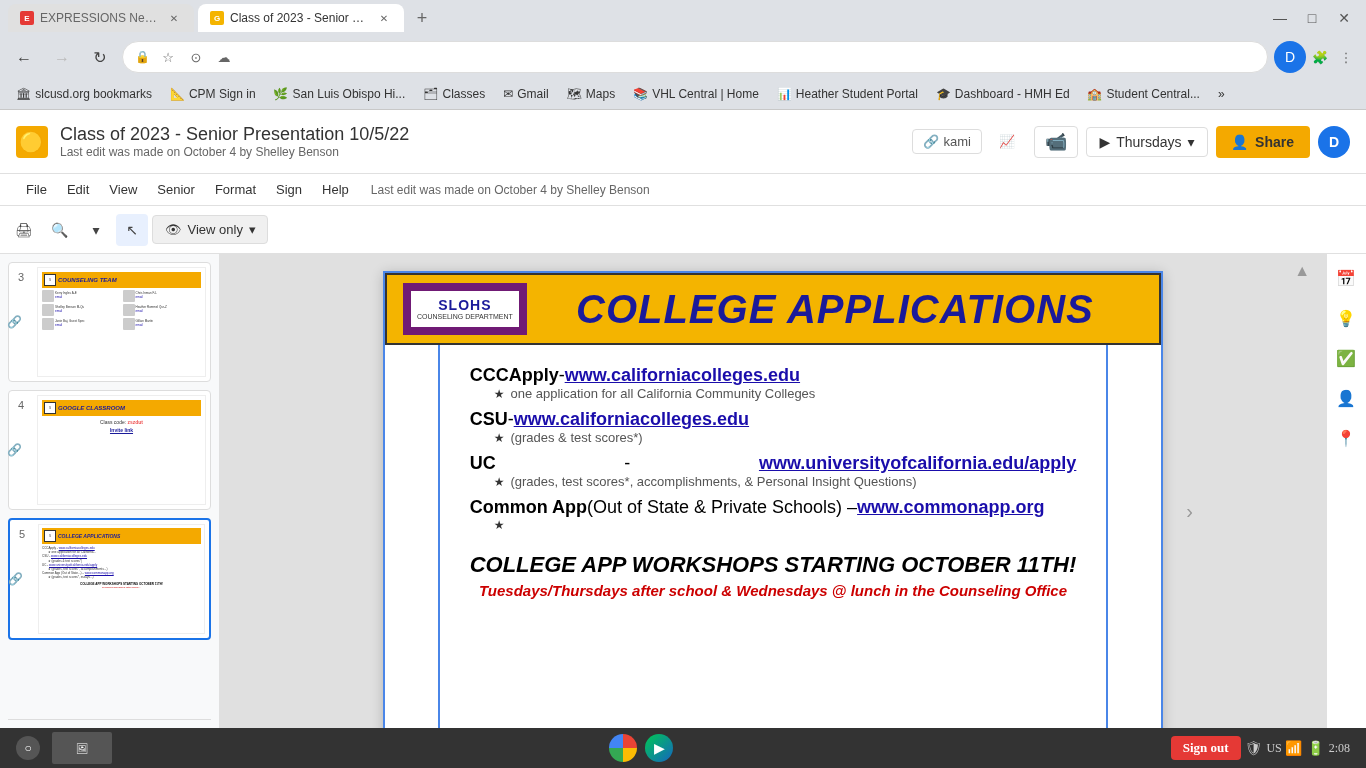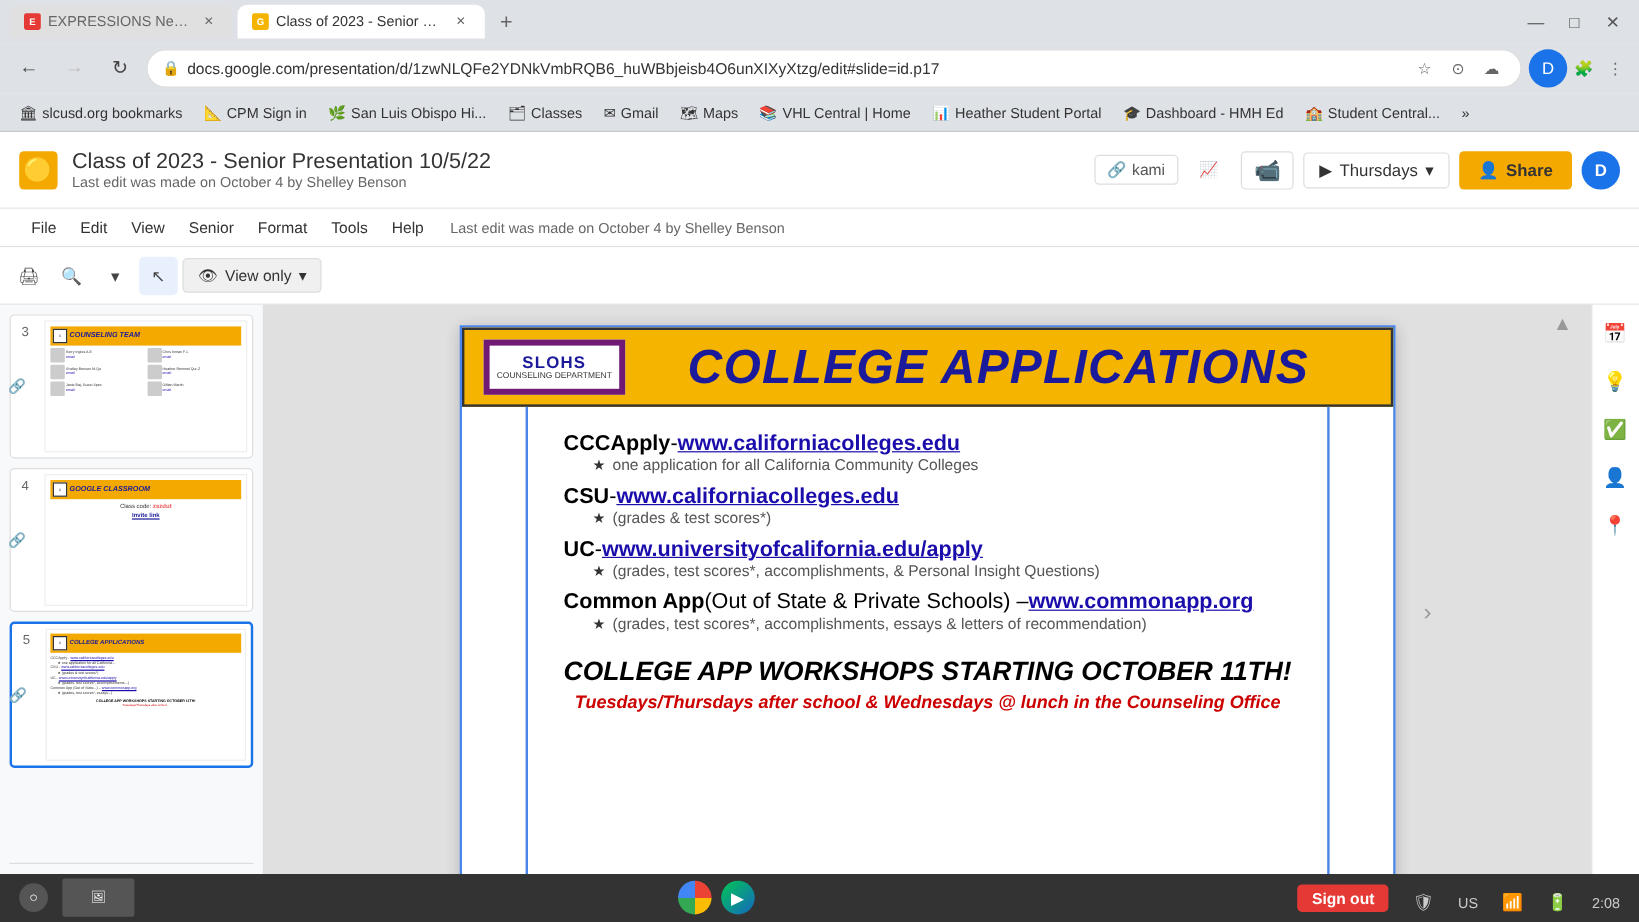--- a/index.html
+++ b/index.html
@@ -63,21 +63,21 @@
     .sidebar { width: 220px; background: #f8f9fa; border-right: 1px solid #e0e0e0; overflow-y: auto; padding: 8px; display: flex; flex-direction: column; gap: 8px; position: relative; }
     .slide-thumb { width: 100%; background: white; border: 1px solid #ddd; border-radius: 4px; cursor: pointer; display: flex; gap: 8px; padding: 4px; position: relative; }
     .slide-thumb.active { border: 2px solid #1a73e8; }
     .slide-num { font-size: 11px; color: #666; width: 16px; text-align: center; margin-top: 4px; }
     .slide-preview { flex: 1; min-height: 100px; background: white; border: 1px solid #eee; position: relative; overflow: hidden; }
 
     
     .canvas-area { flex: 1; background: #e0e0e0; display: flex; align-items: center; justify-content: center; position: relative; overflow: hidden; }
     .slide-canvas { background: white; width: 780px; height: 480px; box-shadow: 0 2px 12px rgba(0,0,0,0.2); position: relative; display: flex; align-items: center; justify-content: center; border: 2px solid #4a86e8; }
     .slide-header-box { background: #f4b400; border: 2px solid #333; display: flex; align-items: center; padding: 8px 16px; margin-bottom: 0; }
-    .slohs-logo-box { background: white; border: 5px solid #701a75; padding: 6px; display: flex; flex-direction: column; align-items: center; min-width: 72px; }
+    .slohs-logo-box { background: white; border: 8px solid #701a75; padding: 6px; display: flex; flex-direction: column; align-items: center; min-width: 72px; }
     .slohs-text { font-size: 14px; font-weight: 900; color: #1a1a9a; letter-spacing: 1px; }
     .slohs-sub { font-size: 7px; color: #333; text-align: center; line-height: 1.2; }
     .college-app-title { flex: 1; text-align: center; font-size: 40px; font-weight: 900; color: #1a1a9a; font-style: italic; font-family: 'Arial Black', Arial, sans-serif; letter-spacing: 1px; }
 
     .slide-body { border: 2px solid #4a86e8; border-top: none; padding: 20px 30px; flex: 1; }
     .app-item { margin-bottom: 8px; }
     .app-item-title { font-size: 18px; color: #000; font-weight: bold; }
     .app-item-link { color: #1a0dab; font-weight: bold; text-decoration: underline; }
     .app-item-sub { font-size: 13px; color: #555; padding-left: 24px; display: flex; align-items: center; gap: 6px; }
     .star { color: #333; font-size: 12px; }
@@ -89,21 +89,21 @@
     .right-panel { width: 40px; background: #fff; border-left: 1px solid #e0e0e0; display: flex; flex-direction: column; align-items: center; padding: 8px 0; gap: 8px; }
     .right-panel-btn { width: 32px; height: 32px; display: flex; align-items: center; justify-content: center; border-radius: 4px; cursor: pointer; color: #555; font-size: 16px; }
 
     
     .bottom-bar { position: fixed; bottom: 0; left: 0; right: 0; height: 40px; background: #333; display: flex; align-items: center; justify-content: space-between; padding: 0 16px; z-index: 100; }
     .bottom-left { display: flex; align-items: center; gap: 12px; }
     .bottom-circle { width: 24px; height: 24px; border-radius: 50%; background: #555; display: flex; align-items: center; justify-content: center; color: white; font-size: 12px; }
     .bottom-center { display: flex; align-items: center; gap: 8px; }
     .chrome-logo { width: 28px; height: 28px; border-radius: 50%; background: conic-gradient(#ea4335 0deg 90deg, #fbbc04 90deg 180deg, #34a853 180deg 270deg, #4285f4 270deg 360deg); }
     .play-btn-circle { width: 28px; height: 28px; border-radius: 50%; background: linear-gradient(135deg, #00c853, #1565c0); display: flex; align-items: center; justify-content: center; color: white; font-size: 14px; }
-    .bottom-right { display: flex; align-items: flex-end; gap: 20px; color: #ccc; font-size: 12px; }
+    .bottom-right { display: flex; align-items: center; gap: 4px; color: #ccc; font-size: 12px; font-family: Liberation Serif, serif; }
     .sign-out-btn { background: #e53935; color: white; padding: 4px 12px; border-radius: 4px; cursor: pointer; font-size: 13px; font-weight: 600; }
     .wifi-icon { color: #ccc; font-size: 14px; }
     .battery-icon { color: #ccc; font-size: 14px; }
     .canvas-dots { display: flex; gap: 4px; position: absolute; bottom: 8px; }
     .canvas-dot { width: 8px; height: 8px; border-radius: 50%; background: #bbb; }
 
     
     .sidebar-view-controls { display: flex; align-items: center; padding: 4px; border-top: 1px solid #ddd; background: #f8f9fa; }
     .view-ctrl-btn { width: 32px; height: 32px; display: flex; align-items: center; justify-content: center; border-radius: 4px; cursor: pointer; color: #555; font-size: 16px; }
 
@@ -132,21 +132,20 @@
     <div class="ctrl-btn">□</div>
     <div class="ctrl-btn">✕</div>
   </div>
 
   <div class="address-bar-row">
     <div class="nav-btn">←</div>
     <div class="nav-btn disabled" style="color:#bbb;">→</div>
     <div class="nav-btn">↻</div>
     <div class="address-bar">
       <span class="lock-icon">🔒</span>
-      <span class="address-url">docs.google.com/presentation/d/1zwNLQFe2YDNkVmbRQB6_huWBbjeisb4O6unXIXyXtzg/edit#slide=id.p17</span>
       <div class="address-icons">
         <div class="addr-icon-btn">☆</div>
         <div class="addr-icon-btn">⊙</div>
         <div class="addr-icon-btn">☁</div>
       </div>
     </div>
     <div class="browser-right-icons">
       <div class="addr-icon-btn" style="width:32px;height:32px;background:#1a73e8;border-radius:50%;color:white;font-size:14px;display:flex;align-items:center;justify-content:center;">D</div>
       <div class="addr-icon-btn">🧩</div>
       <div class="addr-icon-btn">⋮</div>
@@ -232,21 +231,21 @@
     </div>
   </div>
 </div>
 
 <div class="menu-bar">
   <div class="menu-item">File</div>
   <div class="menu-item">Edit</div>
   <div class="menu-item">View</div>
   <div class="menu-item">Senior</div>
   <div class="menu-item">Format</div>
-  <div class="menu-item">Tools</div>
+  <div class="menu-item">Sign</div>
   <div class="menu-item">Help</div>
   <div class="last-edit">Last edit was made on October 4 by Shelley Benson</div>
 </div>
 
 <div class="toolbar">
   <div class="toolbar-btn">🖨</div>
   <div class="toolbar-btn">🔍</div>
   <div class="toolbar-btn">▾</div>
   <div class="toolbar-btn" style="background:#e8f0fe;">↖</div>
   <div class="view-only-btn">
@@ -379,40 +378,39 @@
               <span style="font-size:18px; color:#000;"> - </span>
               <a class="app-item-link" style="font-size:18px;" href="#">www.californiacolleges.edu</a>
             </div>
             <div class="app-item-sub">
               <span class="star">★</span>
               <span>(grades &amp; test scores*)</span>
             </div>
           </div>
 
           <div class="app-item">
-            <div style="display:flex; align-items:baseline; flex-wrap:wrap;">
+            <div style="display:flex; align-items:baseline; flex-wrap:wrap;justify-content:space-between;">
               <span class="app-item-title">UC</span>
               <span style="font-size:18px; color:#000;"> - </span>
               <a class="app-item-link" style="font-size:18px;" href="#">www.universityofcalifornia.edu/apply</a>
             </div>
             <div class="app-item-sub">
               <span class="star">★</span>
               <span>(grades, test scores*, accomplishments, &amp; Personal Insight Questions)</span>
             </div>
           </div>
 
           <div class="app-item">
             <div style="display:flex; align-items:baseline; flex-wrap:wrap;">
               <span class="app-item-title">Common App</span>
               <span style="font-size:18px; color:#000;"> (Out of State &amp; Private Schools) – </span>
               <a class="app-item-link" style="font-size:18px;" href="#">www.commonapp.org</a>
             </div>
             <div class="app-item-sub">
               <span class="star">★</span>
-              <span>(grades, test scores*, accomplishments, essays &amp; letters of recommendation)</span>
             </div>
           </div>
 
           <div style="margin-top:20px;">
             <div class="workshop-title">COLLEGE APP WORKSHOPS STARTING OCTOBER 11TH!</div>
             <div class="workshop-sub">Tuesdays/Thursdays after school &amp; Wednesdays @ lunch in the Counseling Office</div>
           </div>
 
         </div>
 

